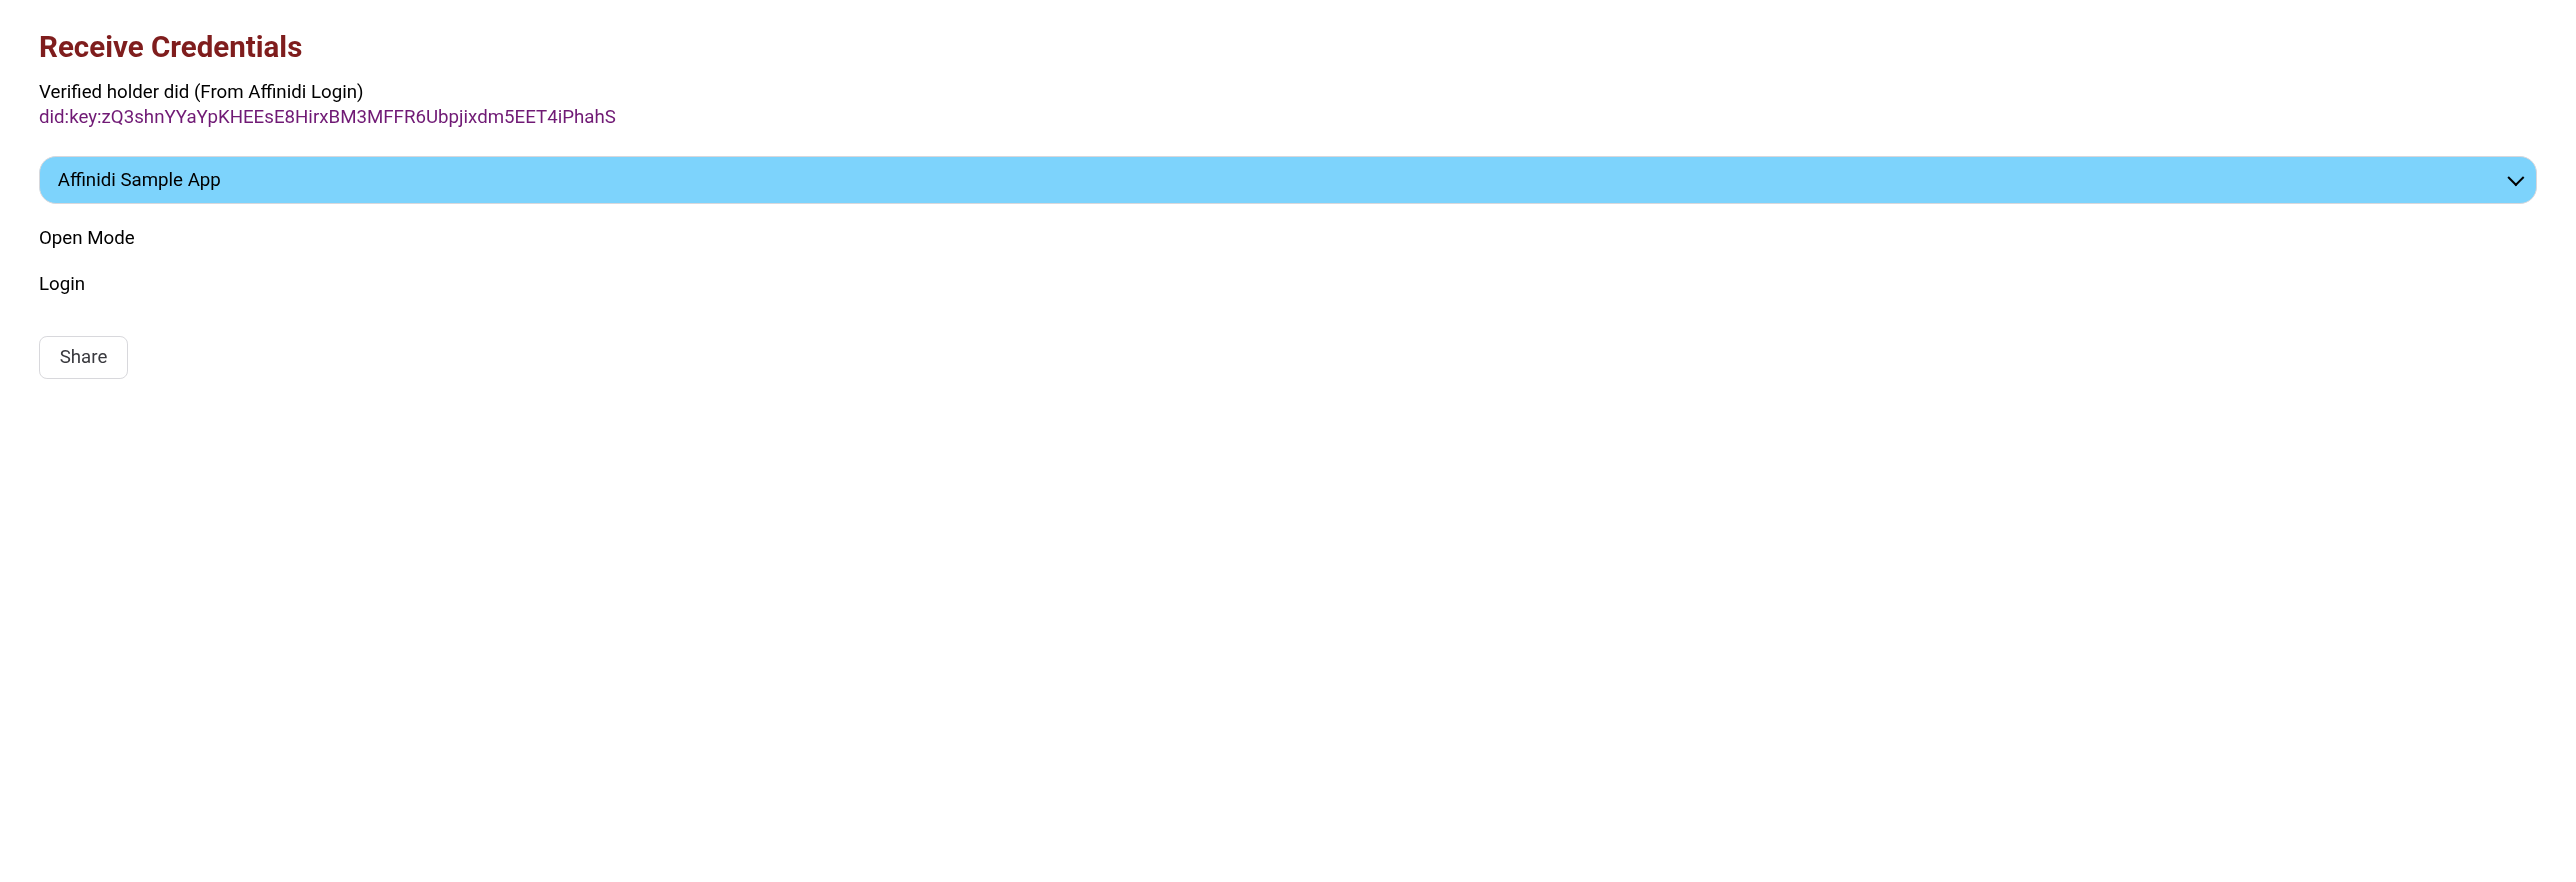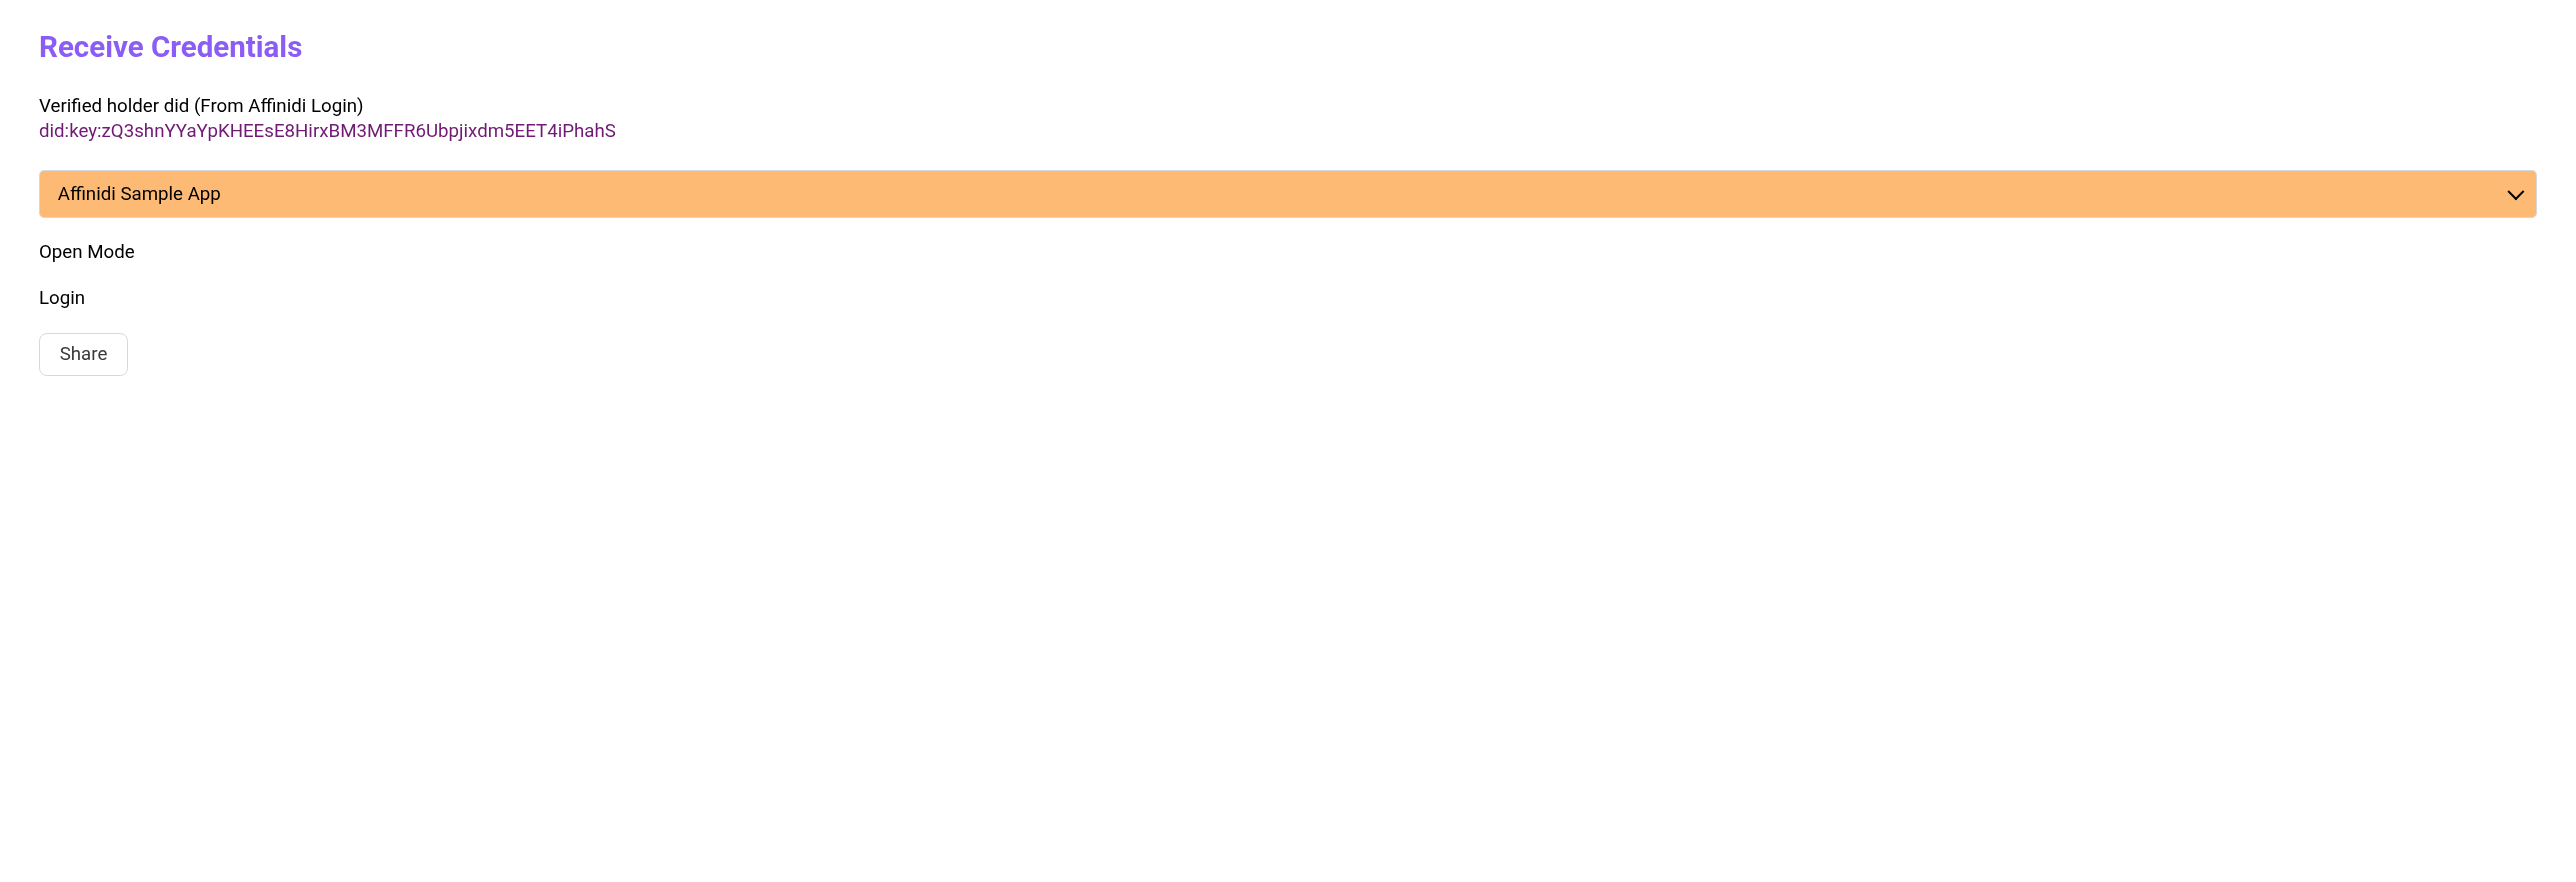--- a/index.html
+++ b/index.html
@@ -9,22 +9,22 @@
     }
     body {
       font-family: -apple-system, BlinkMacSystemFont, "Segoe UI", Roboto, "Helvetica Neue", Arial, sans-serif;
       background: #ffffff;
       padding: 29.5px 39px;
       color: #000;
     }
     .page-title {
       font-size: 29.5px;
       font-weight: 700;
-      margin-bottom: 31px;
-      color: #8b5cf6;
+      margin-bottom: 17px;
+      color: #7f1d1d;
     }
     .holder-section {
       margin-bottom: 27.5px;
     }
     .holder-label {
       font-size: 18.7px;
       font-weight: 400;
       color: #000;
       margin-bottom: 3.9px;
     }
@@ -46,23 +46,23 @@
     .select-wrapper {
       position: relative;
       width: 100%;
     }
     .select-control {
       width: 100%;
       padding: 10.8px 39px 10.8px 17.7px;
       font-size: 18.7px;
       font-family: inherit;
       color: #000;
-      background: #fdba74;
+      background: #7dd3fc;
       border: 1px solid #d8d8dc;
-      border-radius: 5px;
+      border-radius: 17px;
       appearance: none;
       -webkit-appearance: none;
       -moz-appearance: none;
       cursor: pointer;
       line-height: 1.3;
     }
     .select-wrapper::after {
       content: "";
       position: absolute;
       right: 15.7px;
@@ -76,20 +76,21 @@
     }
     .share-button {
       padding: 9.8px 19.7px;
       font-size: 18.7px;
       font-family: inherit;
       color: #3a3a3f;
       background: #fff;
       border: 1px solid #d8d8dc;
       border-radius: 7.9px;
       cursor: pointer;
+      margin-top: 17px;
     }
   </style>
 </head>
 <body>
 
 
 
 <h1 class="page-title">Receive Credentials</h1>
 
 <div class="holder-section">

